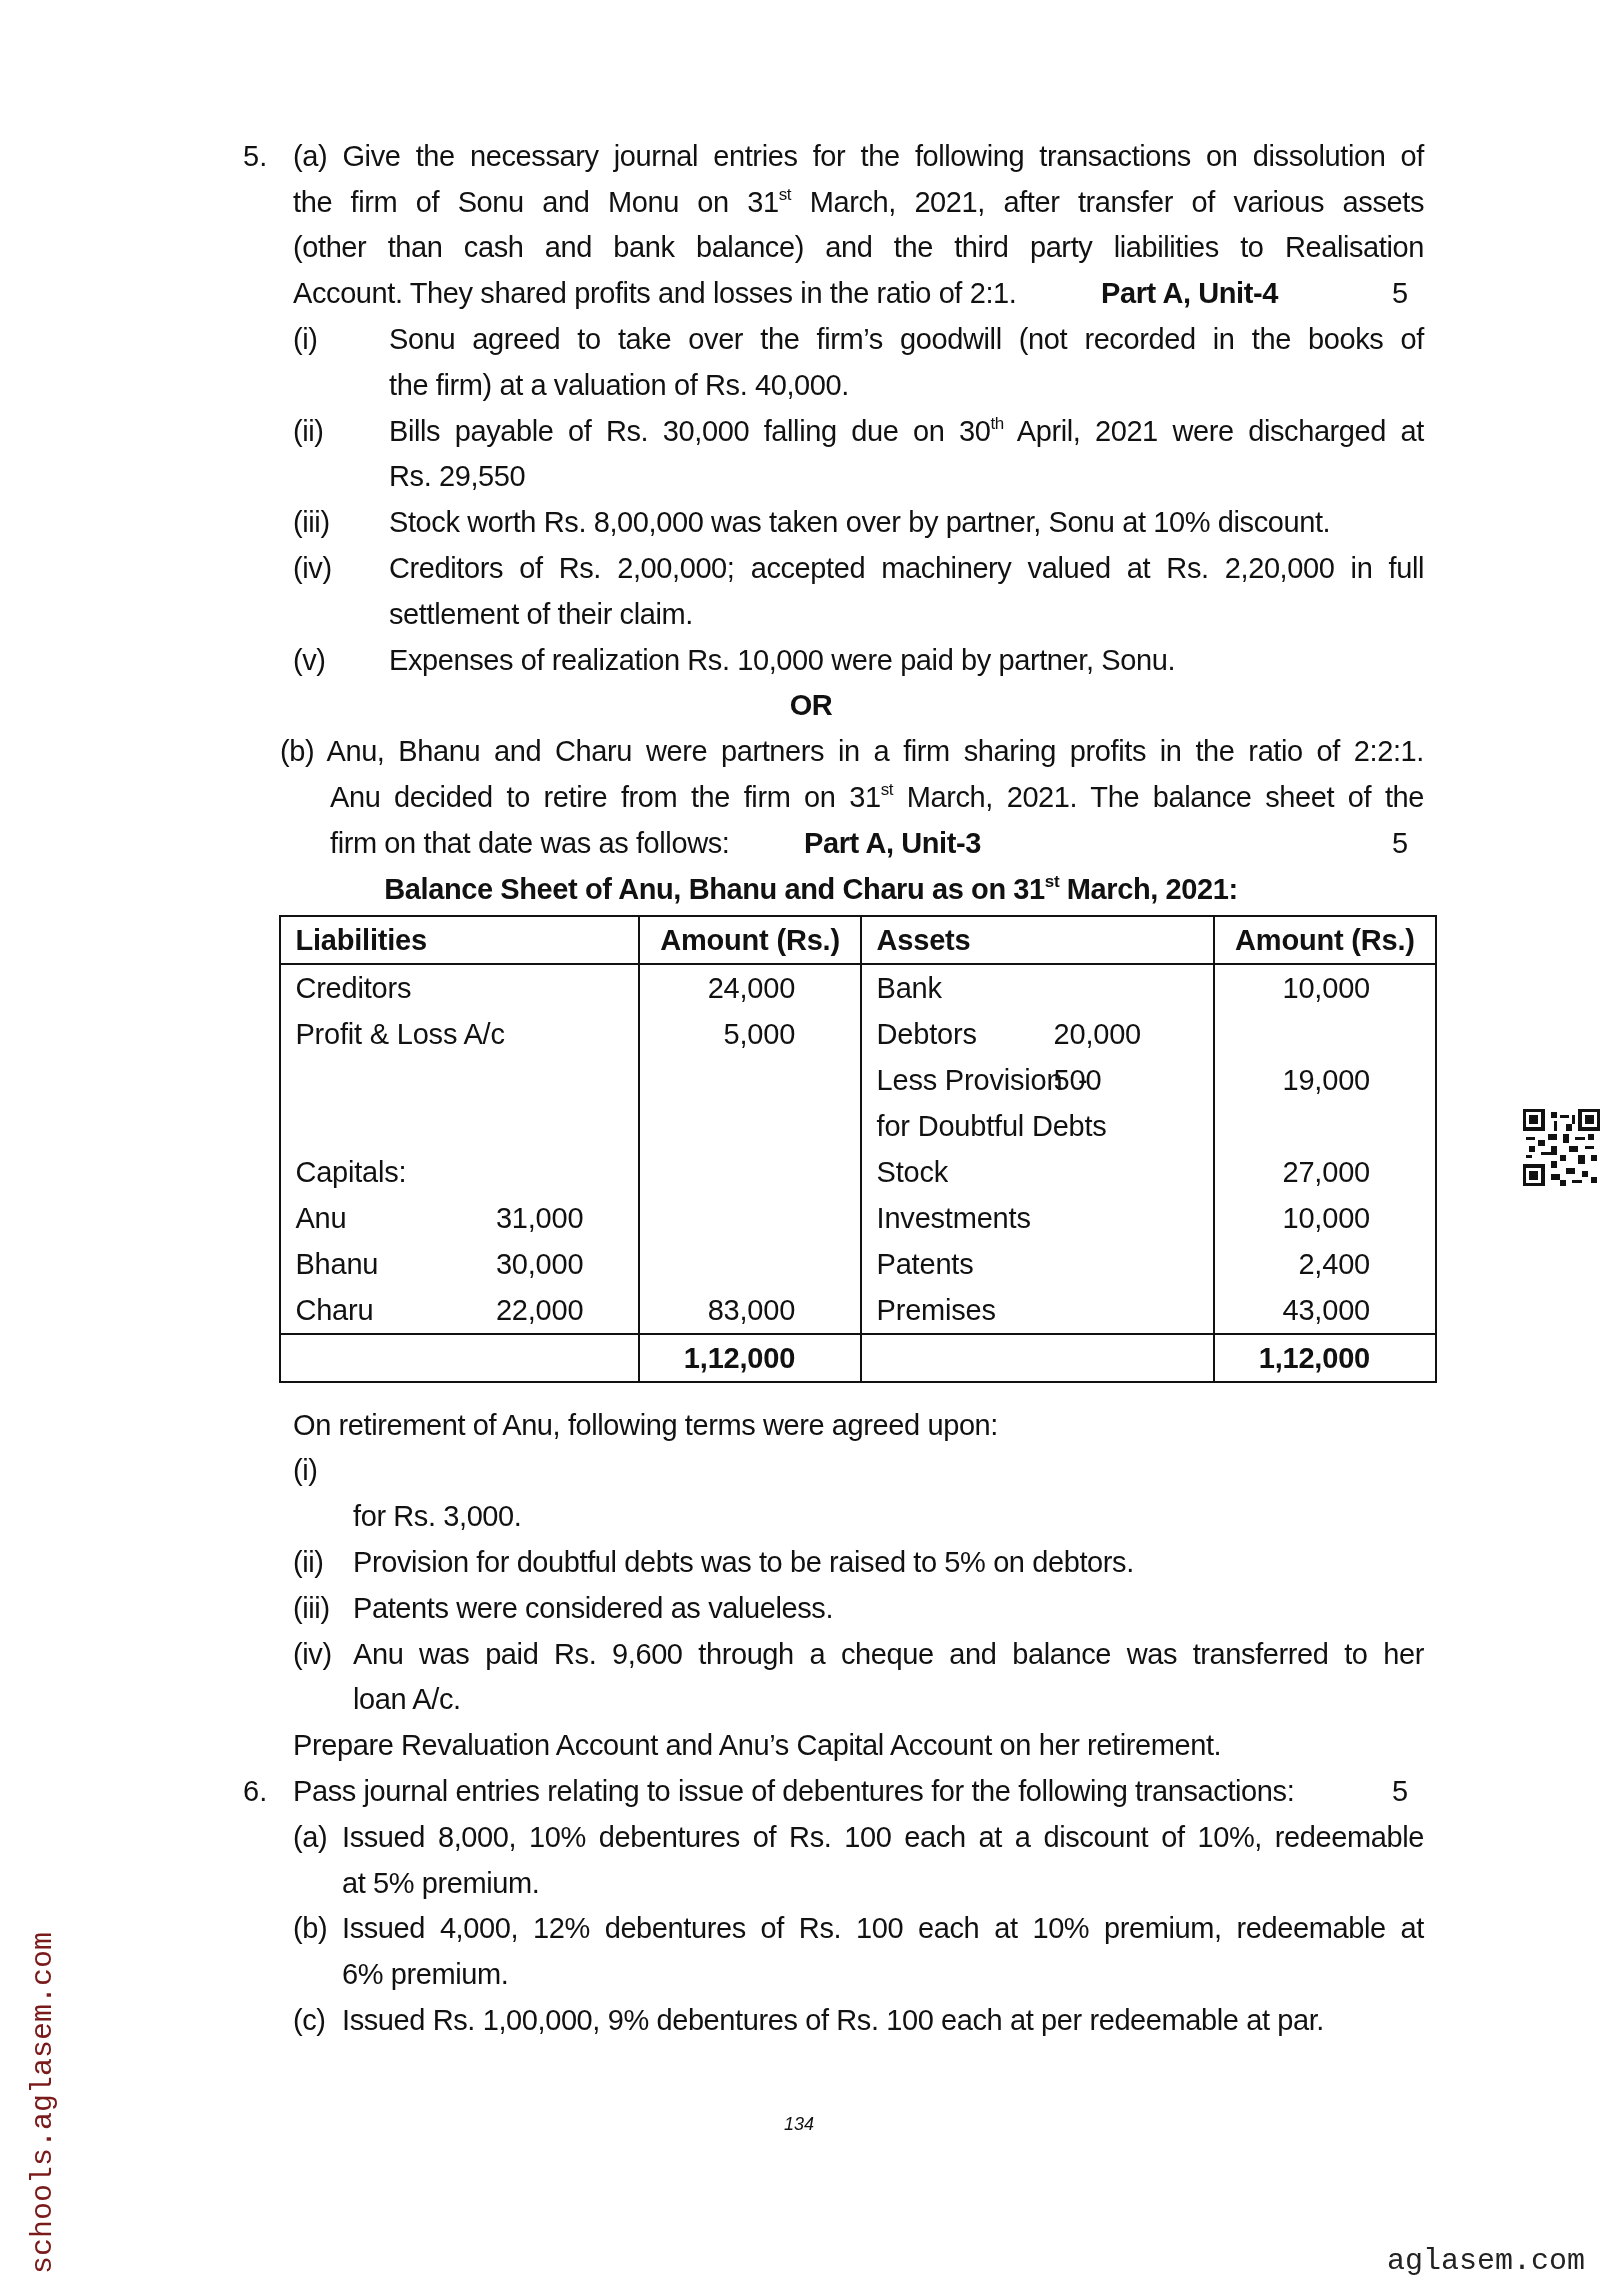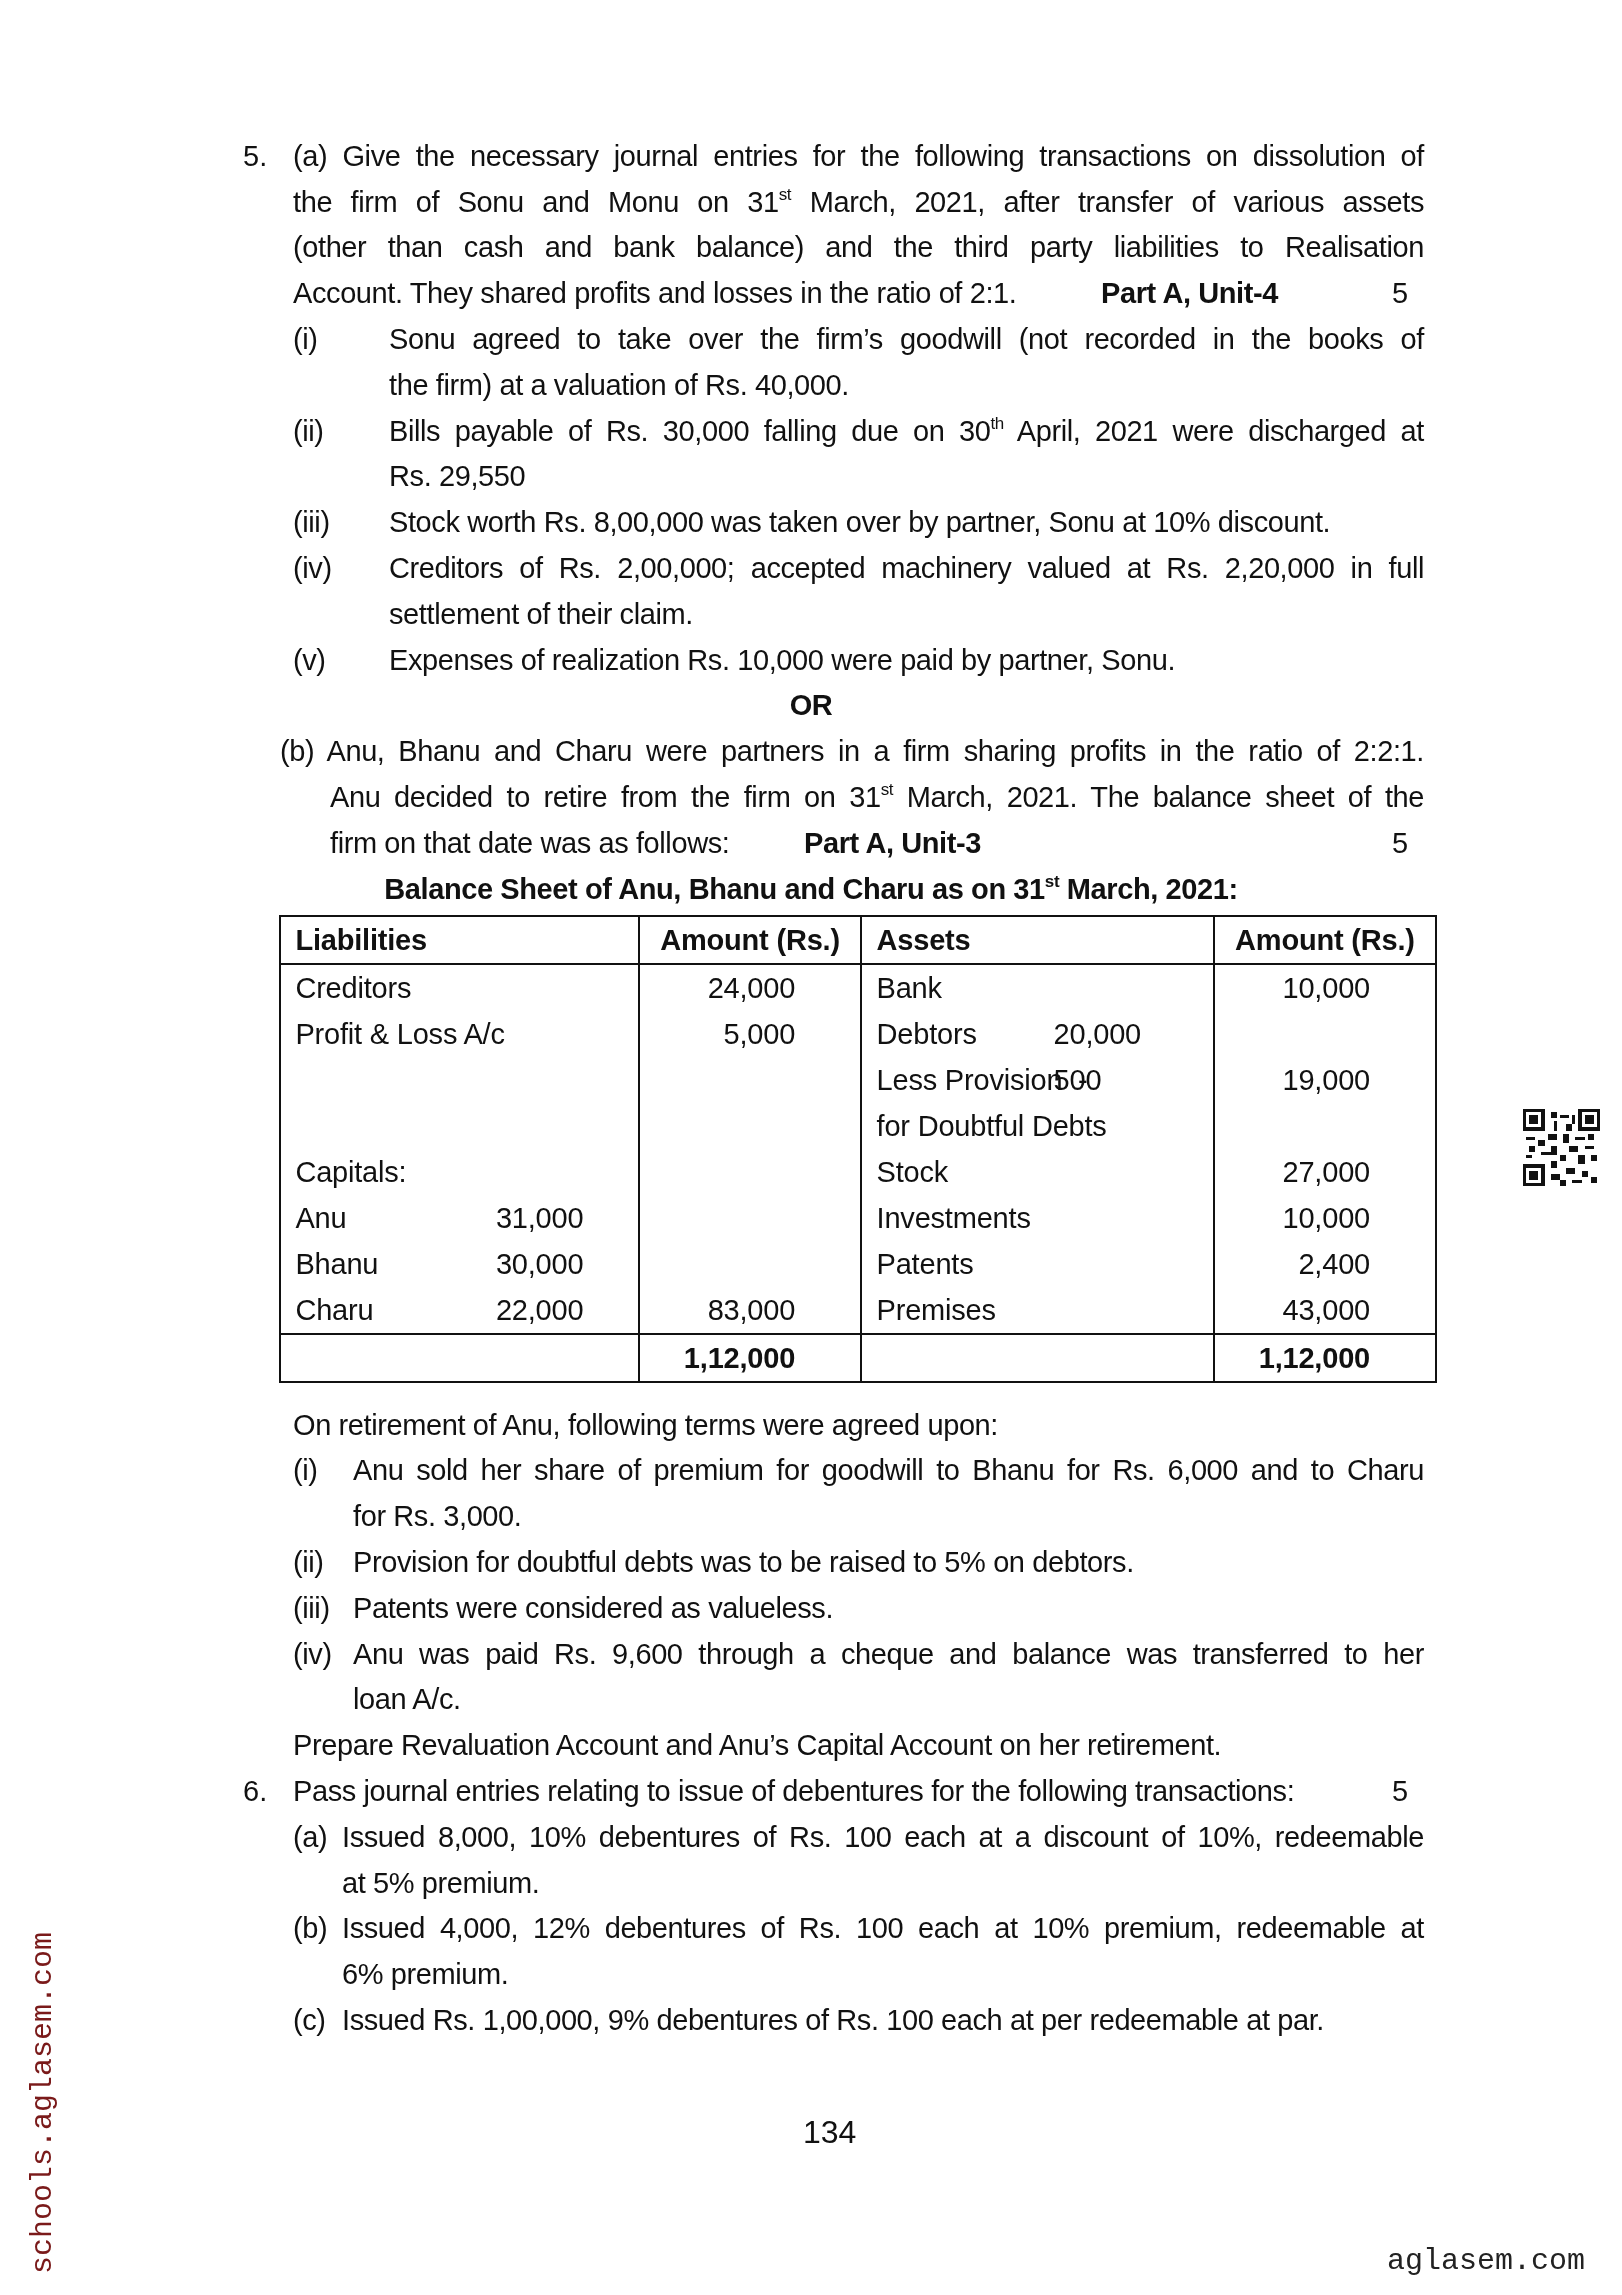--- a/index.html
+++ b/index.html
@@ -39,21 +39,21 @@
 
     .qr { position: absolute; left: 1523px; top: 1109px; width: 77px; height: 77px; }
     .wm-left {
       position: absolute; left: 26px; top: 2274px; transform-origin: 0 0; transform: rotate(-90deg);
       font-family: "Liberation Mono", monospace; font-size: 30px; color: #7a1a1a; white-space: nowrap;
     }
     .wm-right {
       position: absolute; left: 1387px; top: 2244px;
       font-family: "Liberation Mono", monospace; font-size: 30px; color: #222; white-space: nowrap;
     }
-    .page-no { position: absolute; left: 803px; top: 2114px; font-size: 32px; }
+    .page-no { position: absolute; left: 784px; top: 2114px; font-size: 18px; font-style: italic; }
   </style>
 </head>
 <body>
 
 <div class="page">
 
   <div class="qnum" style="left:243px; top:133px;">5.</div>
   <div class="line just" style="left:293px; top:133px; width:1131px;">(a) Give the necessary journal entries for the following transactions on dissolution of</div>
   <div class="line just" style="left:293px; top:179px; width:1131px;"><span>the firm of Sonu and Monu on 31</span><sup>st</sup><span> March, 2021, after transfer of various assets</span></div>
   <div class="line just" style="left:293px; top:224px; width:1131px;">(other than cash and bank balance) and the third party liabilities to Realisation</div>
@@ -151,21 +151,20 @@
         <td></td>
         <td class="amt">1,12,000</td>
         <td></td>
         <td class="amt">1,12,000</td>
       </tr>
     </tbody>
   </table>
 
   <div class="line" style="left:293px; top:1402px;">On retirement of Anu, following terms were agreed upon:</div>
   <div class="line" style="left:293px; top:1447px;">(i)</div>
-  <div class="line just" style="left:353px; top:1447px; width:1071px;">Anu sold her share of premium for goodwill to Bhanu for Rs. 6,000 and to Charu</div>
   <div class="line" style="left:353px; top:1493px;">for Rs. 3,000.</div>
   <div class="line" style="left:293px; top:1539px;">(ii)</div>
   <div class="line" style="left:353px; top:1539px;">Provision for doubtful debts was to be raised to 5% on debtors.</div>
   <div class="line" style="left:293px; top:1585px;">(iii)</div>
   <div class="line" style="left:353px; top:1585px;">Patents were considered as valueless.</div>
   <div class="line" style="left:293px; top:1631px;">(iv)</div>
   <div class="line just" style="left:353px; top:1631px; width:1071px;">Anu was paid Rs. 9,600 through a cheque and balance was transferred to her</div>
   <div class="line" style="left:353px; top:1676px;">loan A/c.</div>
   <div class="line" style="left:293px; top:1722px;">Prepare Revaluation Account and Anu’s Capital Account on her retirement.</div>
 

